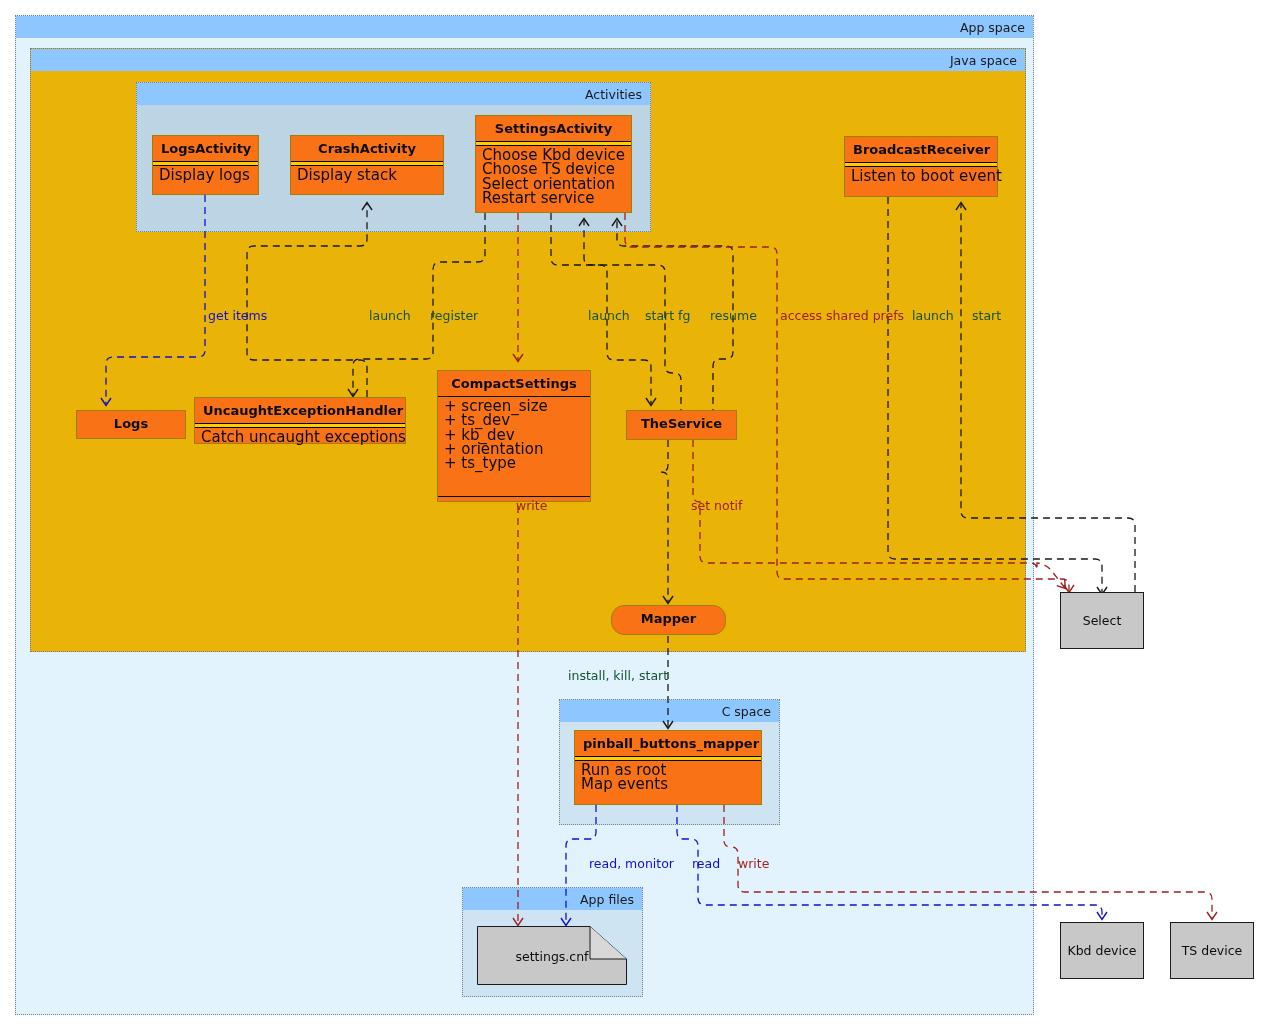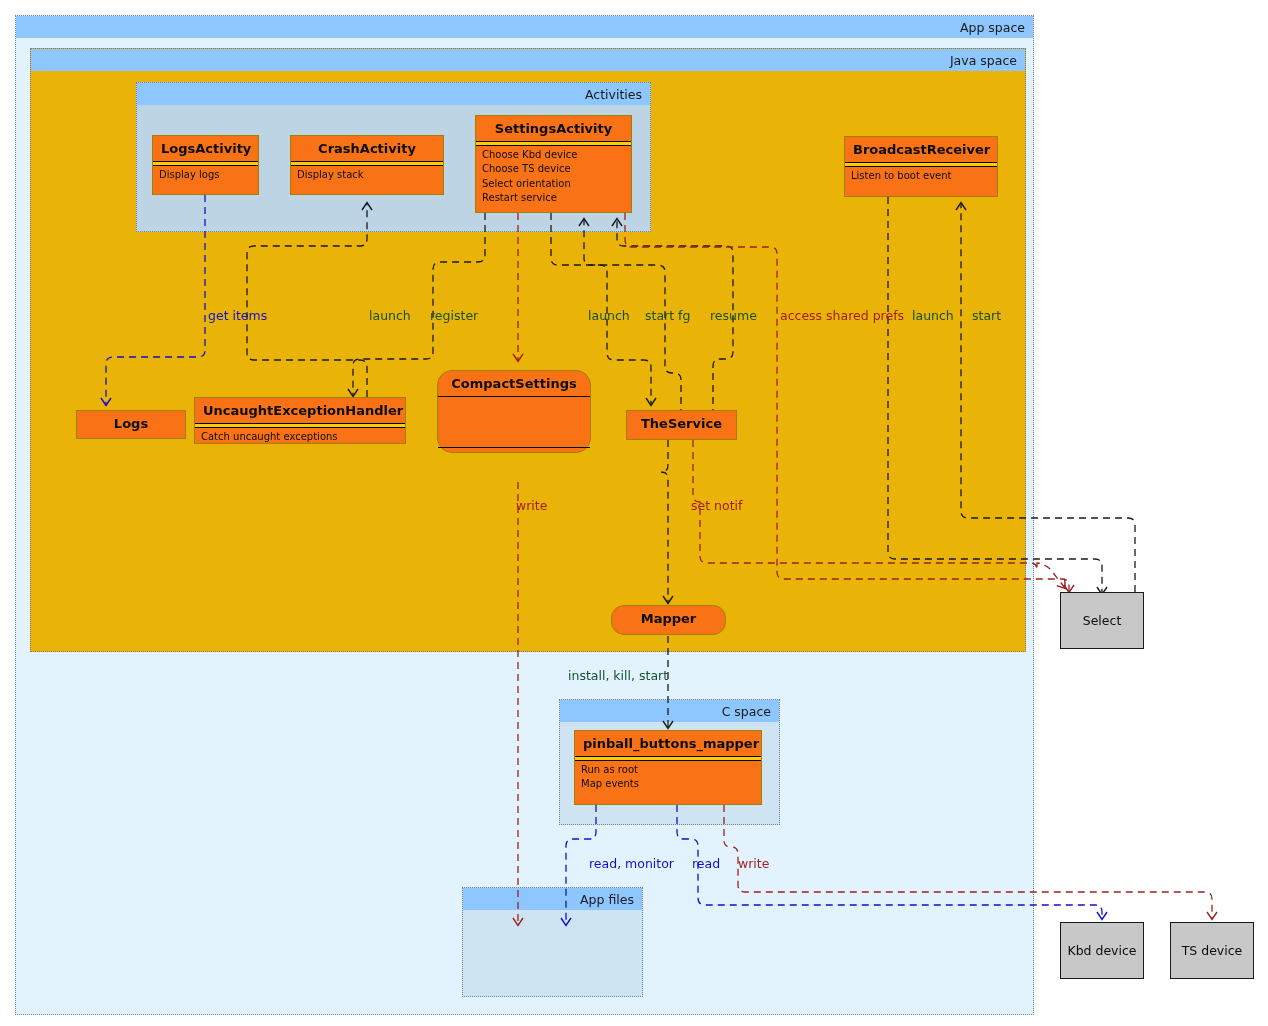--- a/index.html
+++ b/index.html
@@ -21,21 +21,21 @@
   .pkg.appfiles{background:#cfe4f3;}
 
   
   .cls{position:absolute;box-sizing:border-box;background:#f97316;
        border:1px solid #a08000;}
   .cls .title{font-weight:bold;font-size:13px;color:#0c0c0c;text-align:center;
        padding:5px 8px 5px 8px;line-height:15px;}
   .cls .sep{height:1px;background:#000;margin:0;}
   .cls .sep2{height:3px;background:#ffcc00;border-top:1px solid #000;
        border-bottom:1px solid #000;box-sizing:content-box;margin:0;}
-  .cls .attrs{padding:2px 6px 3px 6px;font-size:10px;color:#0c0c0c;
+  .cls .attrs{padding:2px 6px 3px 6px;font-size:15px;color:#0c0c0c;
        line-height:14.3px;}
   .cls .attrs div{white-space:nowrap;}
   .cls.center .attrs{text-align:left;}
 
   
   .node{position:absolute;box-sizing:border-box;background:#c8c8c8;
         border:1px solid #1a1a1a;display:flex;align-items:center;
         justify-content:center;font-size:12.5px;color:#0c0c0c;}
 
   
@@ -178,43 +178,57 @@
   </div>
 
   <div class="cls" style="left:194px;top:397px;width:212px;height:47px;">
     <div class="title">UncaughtExceptionHandler</div>
     <div class="sep2"></div>
     <div class="attrs">
       <div>Catch uncaught exceptions</div>
     </div>
   </div>
 
-  <div class="cls center" style="left:437px;top:370px;width:154px;height:83px;border-radius:15px;">
+  <div class="cls center" style="left:437px;top:370px;width:154px;height:132px;">
     <div class="title">CompactSettings</div>
     <div class="sep"></div>
+    <div class="attrs">
+      <div>+ screen_size</div>
+      <div>+ ts_dev</div>
+      <div>+ kb_dev</div>
+      <div>+ orientation</div>
+      <div>+ ts_type</div>
+    </div>
     <div class="sep" style="position:absolute;left:0;right:0;bottom:4px;"></div>
   </div>
 
   <div class="cls" style="left:626px;top:410px;width:111px;height:30px;">
     <div class="title">TheService</div>
   </div>
 
   <div class="cls" style="left:611px;top:605px;width:115px;height:30px;border-radius:13px;">
     <div class="title">Mapper</div>
   </div>
 
   <div class="cls" style="left:574px;top:730px;width:188px;height:75px;">
     <div class="title">pinball_buttons_mapper</div>
     <div class="sep2"></div>
     <div class="attrs">
       <div>Run as root</div>
       <div>Map events</div>
     </div>
   </div>
 
+  <div class="artifact" style="left:477px;top:926px;width:150px;height:59px;">
+    <svg width="150" height="59" viewBox="0 0 150 59">
+      <path d="M0.5,0.5 L113,0.5 L149.5,33 L149.5,58.5 L0.5,58.5 Z" fill="#c8c8c8" stroke="#1a1a1a" stroke-width="1"></path>
+      <path d="M113,0.5 L113,33 L149.5,33" fill="#d8d8d8" stroke="#1a1a1a" stroke-width="1"></path>
+    </svg>
+    <div class="lbl">settings.cnf</div>
+  </div>
 
   <div class="node" style="left:1060px;top:592px;width:84px;height:57px;">
     <span>Select</span>
   </div>
 
   <div class="node" style="left:1060px;top:922px;width:84px;height:57px;">
     <span>Kbd device</span>
   </div>
 
   <div class="node" style="left:1170px;top:922px;width:84px;height:57px;">

